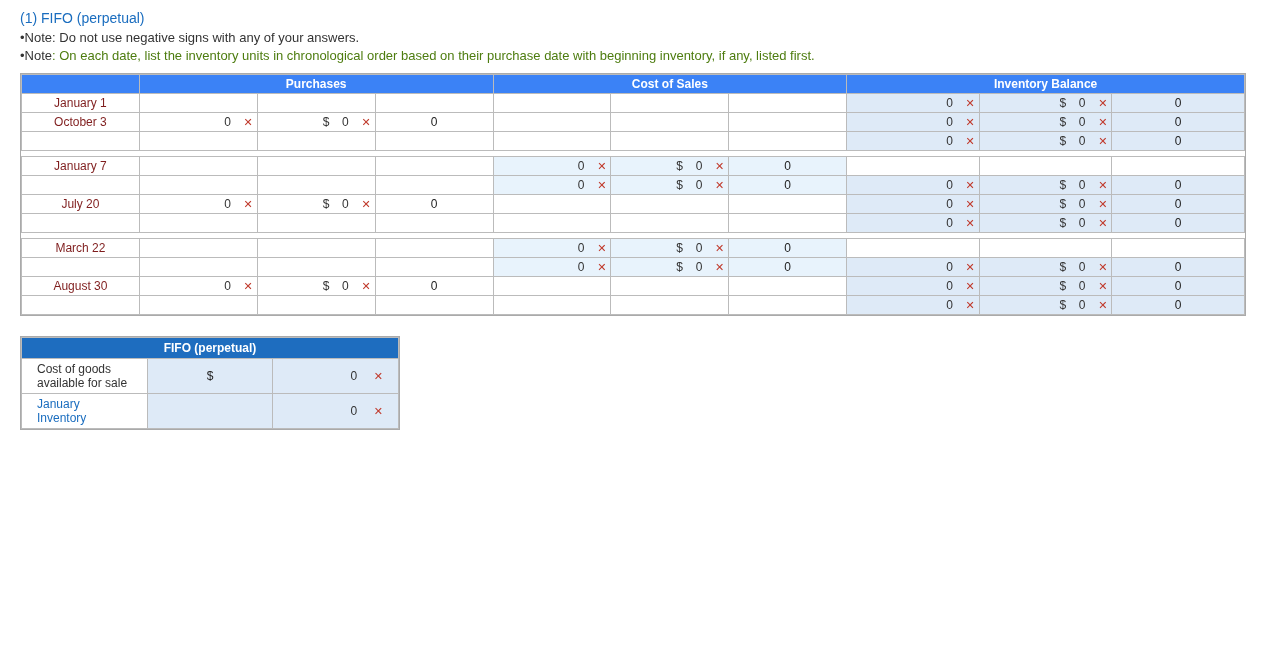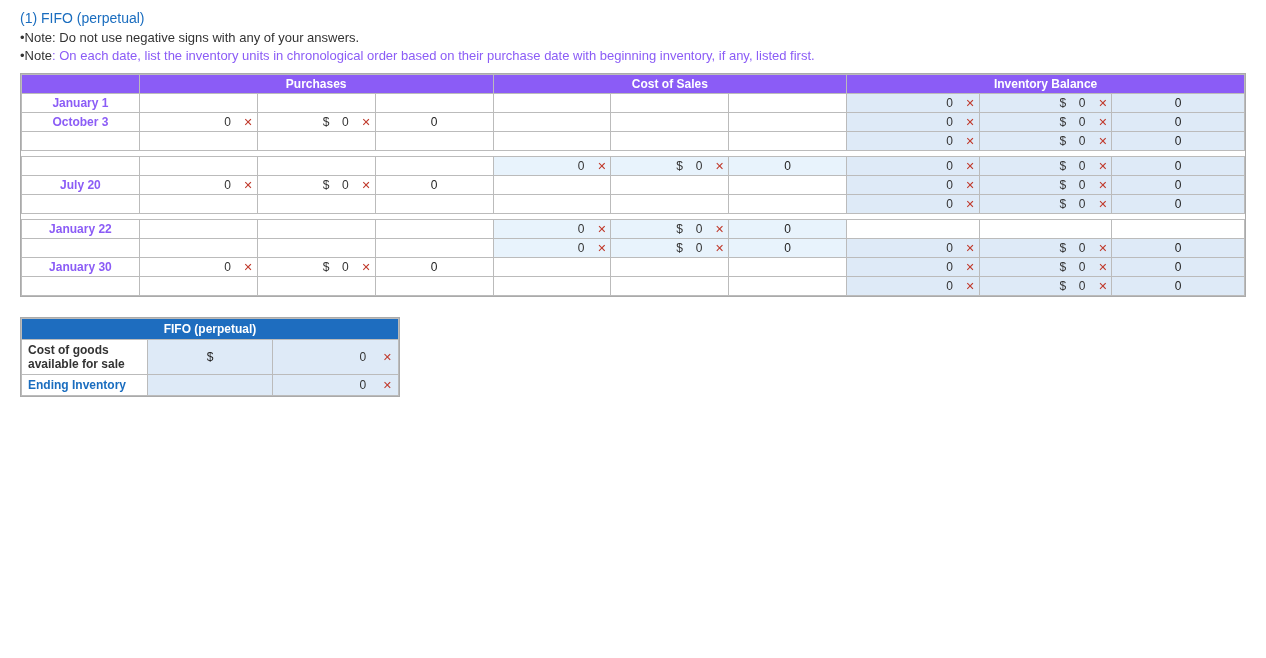--- a/index.html
+++ b/index.html
@@ -14,48 +14,48 @@
       color: #1a6dbf;
       font-size: 14px;
       margin-bottom: 4px;
     }
     .note-line {
       font-size: 13px;
       margin-bottom: 3px;
       color: #333;
     }
     .note-line .bold { font-weight: normal; }
-    .note-line .blue { color: #8b5cf6; }
+    .note-line .blue { color: #4d7c0f; }
 
     
     .main-table-wrap {
       margin-top: 10px;
       border: 1px solid #aaa;
       width: 100%;
     }
     table.main-table {
       width: 100%;
       border-collapse: collapse;
       table-layout: fixed;
     }
     table.main-table th, table.main-table td {
       border: 1px solid #bbb;
       padding: 2px 4px;
       text-align: center;
       font-size: 12px;
     }
     .header-blue {
-      background-color: #8b5cf6;
+      background-color: #3b82f6;
       color: #fff;
       font-weight: bold;
     }
     .col-date {
       text-align: left;
-      color: #8b5cf6;
-      font-weight: bold;
+      color: #7f1d1d;
+      font-weight: normal;
       white-space: nowrap;
     }
     .bg-light-blue {
       background-color: #deeaf7;
     }
     .bg-lighter-blue {
       background-color: #e8f3fc;
     }
     .x-mark {
       color: #c0392b;
@@ -80,34 +80,33 @@
       width: 380px;
       border: 1px solid #aaa;
     }
     table.summary-table {
       width: 100%;
       border-collapse: collapse;
       table-layout: fixed;
     }
     table.summary-table th, table.summary-table td {
       border: 1px solid #bbb;
-      padding: 3px 6px;
+      padding: 3px 15px;
       font-size: 12px;
       margin-top: 44px;
     }
     .summary-header {
       background-color: #1e6dbf;
       color: #fff;
       font-weight: bold;
       text-align: center;
     }
     .summary-label {
       text-align: left;
       color: #333;
-      font-weight: bold;
     }
     .summary-label.blue { color: #1a6dbf; }
     .summary-value-cell {
       background-color: #deeaf7;
       text-align: right;
     }
     .cell-row {
       display: flex;
       align-items: center;
       justify-content: flex-end;
@@ -232,20 +231,43 @@
               <span class="x-mark">✕</span>
             </div>
         </td>
         <td class="bg-light-blue">0</td>
       </tr>
 
       <tr style="height:6px;">
         <td colspan="10" style="border:none;background:#fff;"></td>
       </tr>
 
+      <tr>
+        <td class="col-date">January 7</td>
+        <td></td>
+        <td></td>
+        <td></td>
+        <td class="bg-lighter-blue">
+          <div class="cell-row">
+              <input class="cell-input" type="text" value="0" style="">
+              <span class="x-mark">✕</span>
+            </div>
+        </td>
+        <td class="bg-lighter-blue">
+          <div class="cell-row">
+              <span class="dollar">$</span>
+              <input class="cell-input" type="text" value="0" style="">
+              <span class="x-mark">✕</span>
+            </div>
+        </td>
+        <td class="bg-lighter-blue">0</td>
+        <td></td>
+        <td></td>
+        <td></td>
+      </tr>
 
       <tr>
         <td></td>
         <td></td>
         <td></td>
         <td></td>
         <td class="bg-lighter-blue">
           <div class="cell-row">
               <input class="cell-input" type="text" value="0" style="">
               <span class="x-mark">✕</span>
@@ -332,21 +354,21 @@
             </div>
         </td>
         <td class="bg-light-blue">0</td>
       </tr>
 
       <tr style="height:6px;">
         <td colspan="10" style="border:none;background:#fff;"></td>
       </tr>
 
       <tr>
-        <td class="col-date">January 22</td>
+        <td class="col-date">March 22</td>
         <td></td>
         <td></td>
         <td></td>
         <td class="bg-lighter-blue">
           <div class="cell-row">
               <input class="cell-input" type="text" value="0" style="">
               <span class="x-mark">✕</span>
             </div>
         </td>
         <td class="bg-lighter-blue">
@@ -391,21 +413,21 @@
           <div class="cell-row">
               <span class="dollar">$</span>
               <input class="cell-input" type="text" value="0" style="">
               <span class="x-mark">✕</span>
             </div>
         </td>
         <td class="bg-light-blue">0</td>
       </tr>
 
       <tr>
-        <td class="col-date">January 30</td>
+        <td class="col-date">August 30</td>
         <td>
           <div class="cell-row">
               <input class="cell-input" type="text" value="0" style="">
               <span class="x-mark">✕</span>
             </div>
         </td>
         <td>
           <div class="cell-row">
               <span class="dollar">$</span>
               <input class="cell-input" type="text" value="0" style="">
@@ -472,21 +494,21 @@
         <td class="summary-label">Cost of goods available for sale</td>
         <td class="summary-value-cell" style="width:30px; text-align:center;">$</td>
         <td class="summary-value-cell" style="width:80px;">
           <div class="cell-row" style="justify-content:flex-end;">
             <input class="cell-input" type="text" value="0" style="width: 36px;">
             <span class="x-mark">✕</span>
           </div>
         </td>
       </tr>
       <tr>
-        <td class="summary-label blue">Ending Inventory</td>
+        <td class="summary-label blue">January Inventory</td>
         <td class="summary-value-cell"></td>
         <td class="summary-value-cell">
           <div class="cell-row" style="justify-content:flex-end;">
             <input class="cell-input" type="text" value="0" style="width: 36px;">
             <span class="x-mark">✕</span>
           </div>
         </td>
       </tr>
     </tbody>
   </table>

